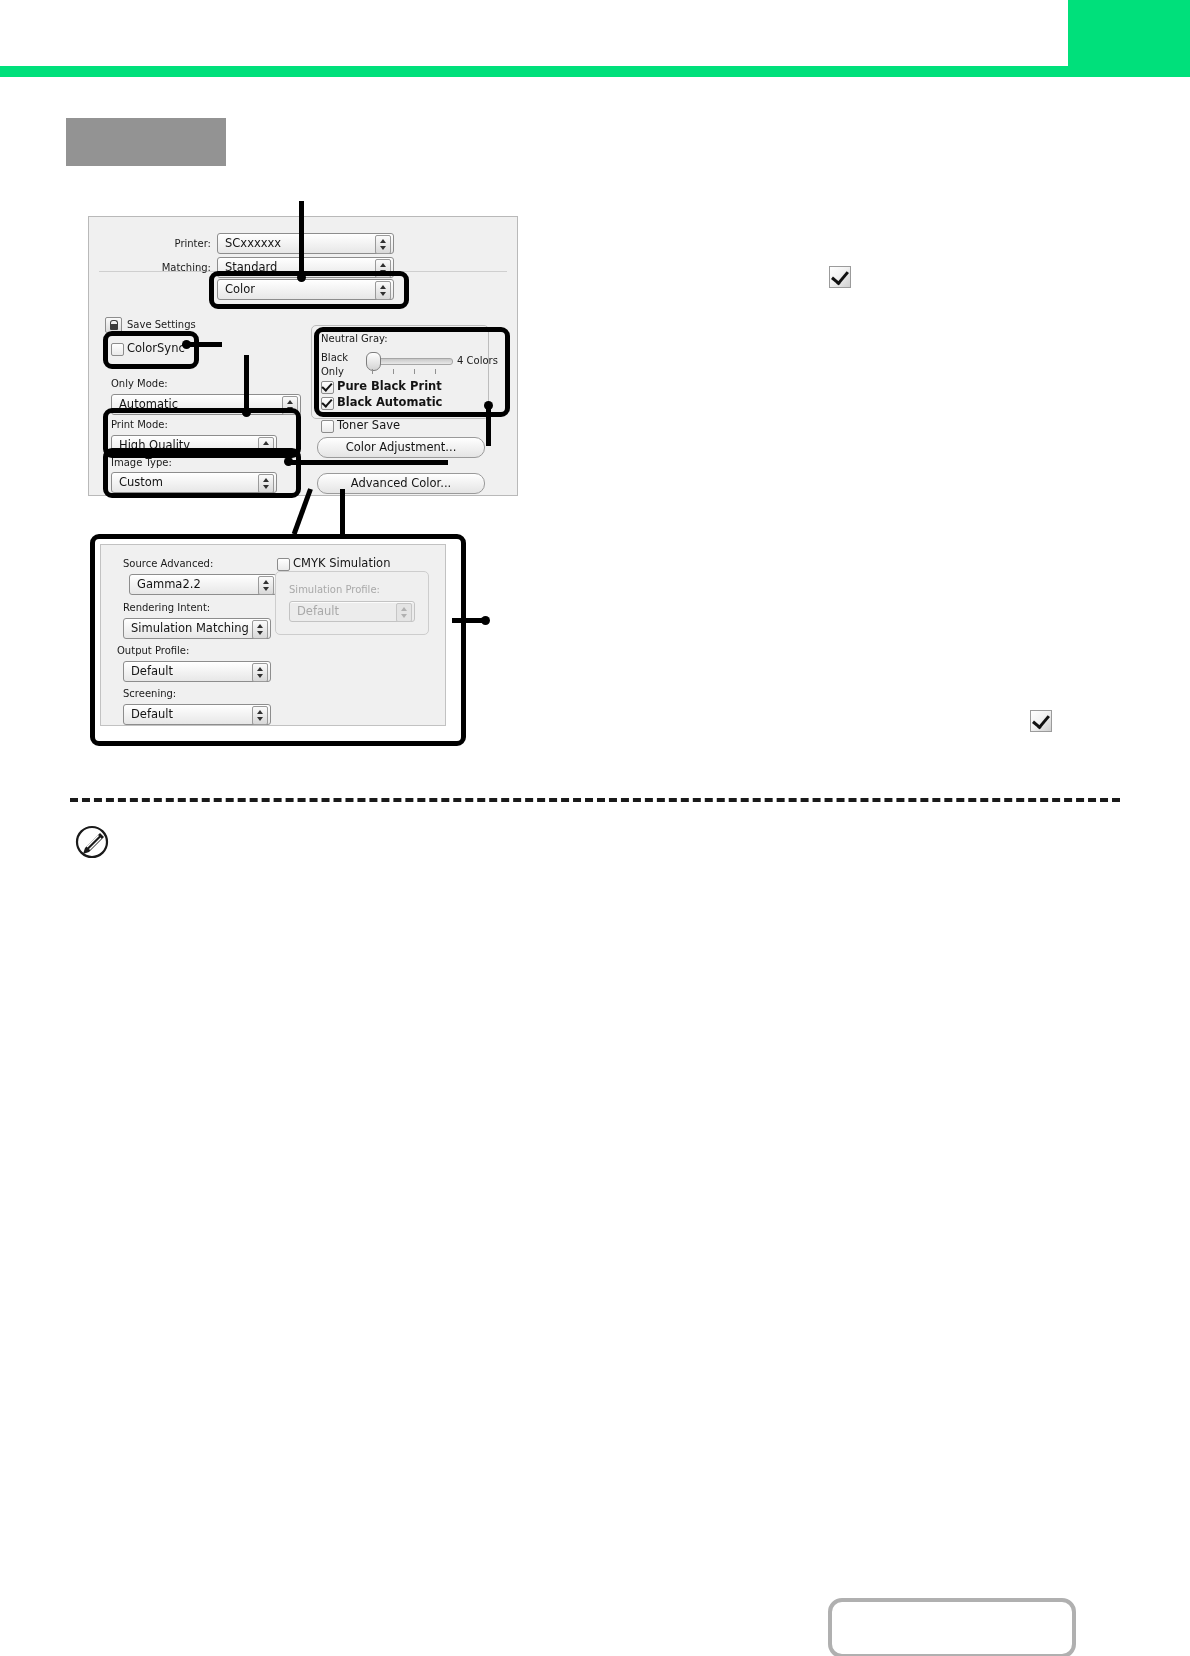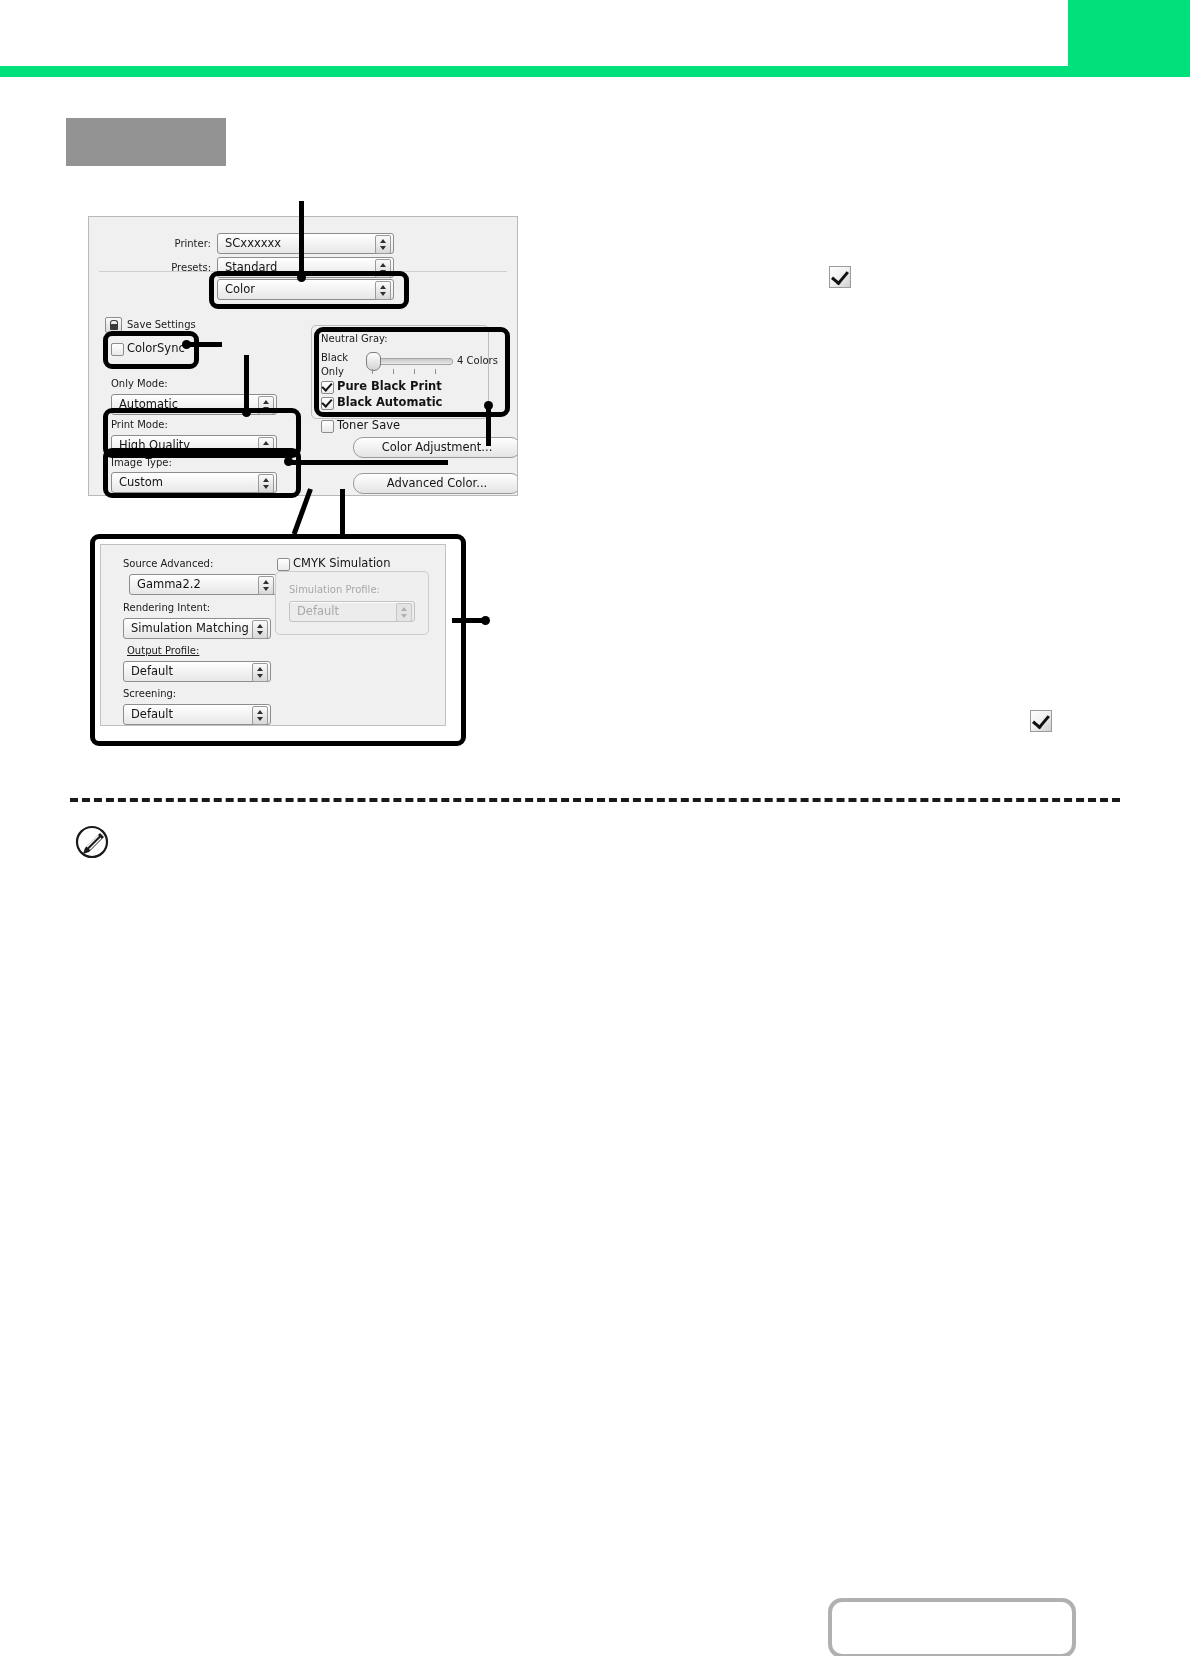--- a/index.html
+++ b/index.html
@@ -51,21 +51,21 @@
   .popup.dim .pv{color:#a9a9a9;}
   .popup.dim .arrows{background:#e4e4e4;border-color:#c6c6c6;}
   .popup.dim .arrows:before{border-bottom-color:#b0b0b0;}
   .popup.dim .arrows:after{border-top-color:#b0b0b0;}
 
   
   .pbtn{
     position:absolute;height:19px;
     background:linear-gradient(#ffffff,#e4e4e4);
     border:1px solid #9a9a9a;border-radius:10px;
-    font-size:11.5px;color:#141414;text-align:center;line-height:19px;margin-left:36px;
+    font-size:11.5px;color:#141414;text-align:center;line-height:19px;
   }
 
   
   .cbx{position:absolute;width:11px;height:11px;border:1px solid #8c8c8c;
        border-radius:2px;background:linear-gradient(#ffffff,#eaeaea);}
   .cbx.on:after{
     content:"";position:absolute;left:2px;top:-1px;width:4px;height:8px;
     border:solid #141414;border-width:0 2px 2px 0;transform:rotate(42deg);
   }
   .cbtxt{position:absolute;font-size:11.5px;color:#141414;white-space:nowrap;}
@@ -121,39 +121,39 @@
 
 <div class="abs" id="dlg1">
   <div class="sep"></div>
 
   <div class="abs lbl lbl-r" style="left:0;top:22px;width:122px;">Printer:</div>
   <div class="popup" style="left:128px;top:16px;width:175px;">
     <span class="pv">SCxxxxxx</span>
     <span class="arrows"></span>
   </div>
 
-  <div class="abs lbl lbl-r" style="left:0;top:46px;width:122px;">Presets:</div>
+  <div class="abs lbl lbl-r" style="left:0;top:46px;width:122px;">Matching:</div>
   <div class="popup" style="left:128px;top:40px;width:175px;">
     <span class="pv">Standard</span>
     <span class="arrows"></span>
   </div>
 
   <div class="popup" style="left:128px;top:62px;width:175px;">
     <span class="pv">Color</span>
     <span class="arrows"></span>
   </div>
 
   <div id="lock"></div>
   <div class="abs lbl" style="left:38px;top:103px;">Save Settings</div>
 
   <div class="cbx" style="left:22px;top:126px;"></div>
   <div class="cbtxt" style="left:38px;top:124px;">ColorSync</div>
 
   <div class="abs lbl" style="left:22px;top:162px;">Only Mode:</div>
-  <div class="popup" style="left:22px;top:177px;width:164px;">
+  <div class="popup" style="left:22px;top:177px;width:164px;padding-left:24px;">
     <span class="pv">Automatic</span>
     <span class="arrows"></span>
   </div>
 
   <div class="abs lbl" style="left:22px;top:203px;">Print Mode:</div>
   <div class="popup" style="left:22px;top:218px;width:164px;">
     <span class="pv">High Quality</span>
     <span class="arrows"></span>
   </div>
 
@@ -214,21 +214,21 @@
     <span class="pv">Gamma2.2</span>
     <span class="arrows"></span>
   </div>
 
   <div class="abs lbl" style="left:22px;top:58px;">Rendering Intent:</div>
   <div class="popup" style="left:22px;top:73px;width:146px;">
     <span class="pv">Simulation Matching</span>
     <span class="arrows"></span>
   </div>
 
-  <div class="abs lbl" style="left:26px;top:101px;text-decoration:underline;">Output Profile:</div>
+  <div class="abs lbl" style="left:16px;top:101px;">Output Profile:</div>
   <div class="popup" style="left:22px;top:116px;width:146px;">
     <span class="pv">Default</span>
     <span class="arrows"></span>
   </div>
 
   <div class="abs lbl" style="left:22px;top:144px;">Screening:</div>
   <div class="popup" style="left:22px;top:159px;width:146px;">
     <span class="pv">Default</span>
     <span class="arrows"></span>
   </div>

